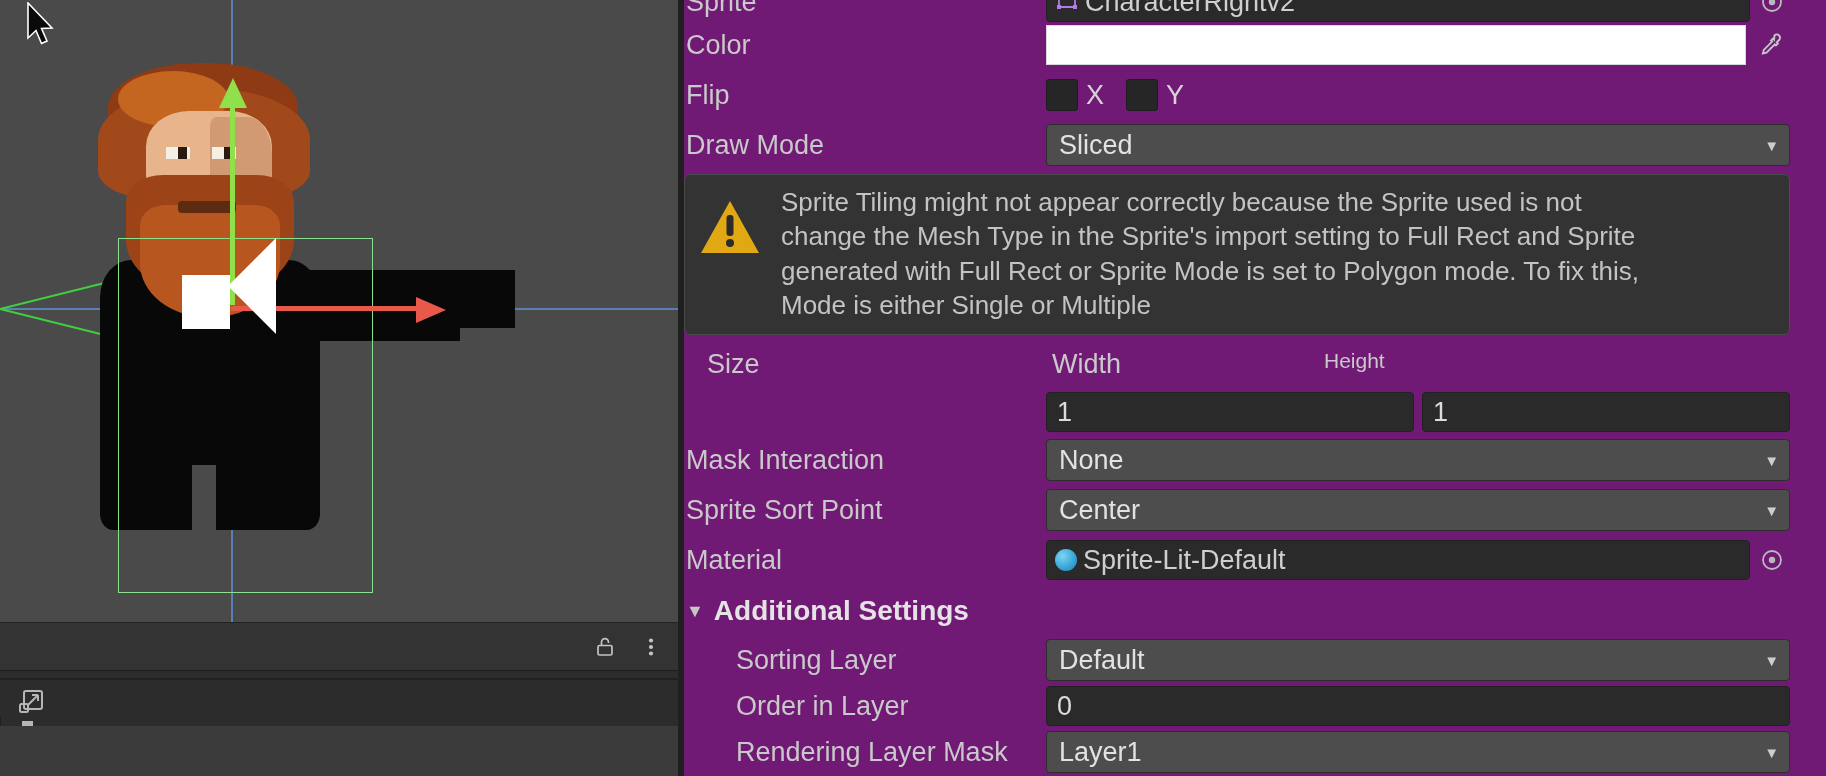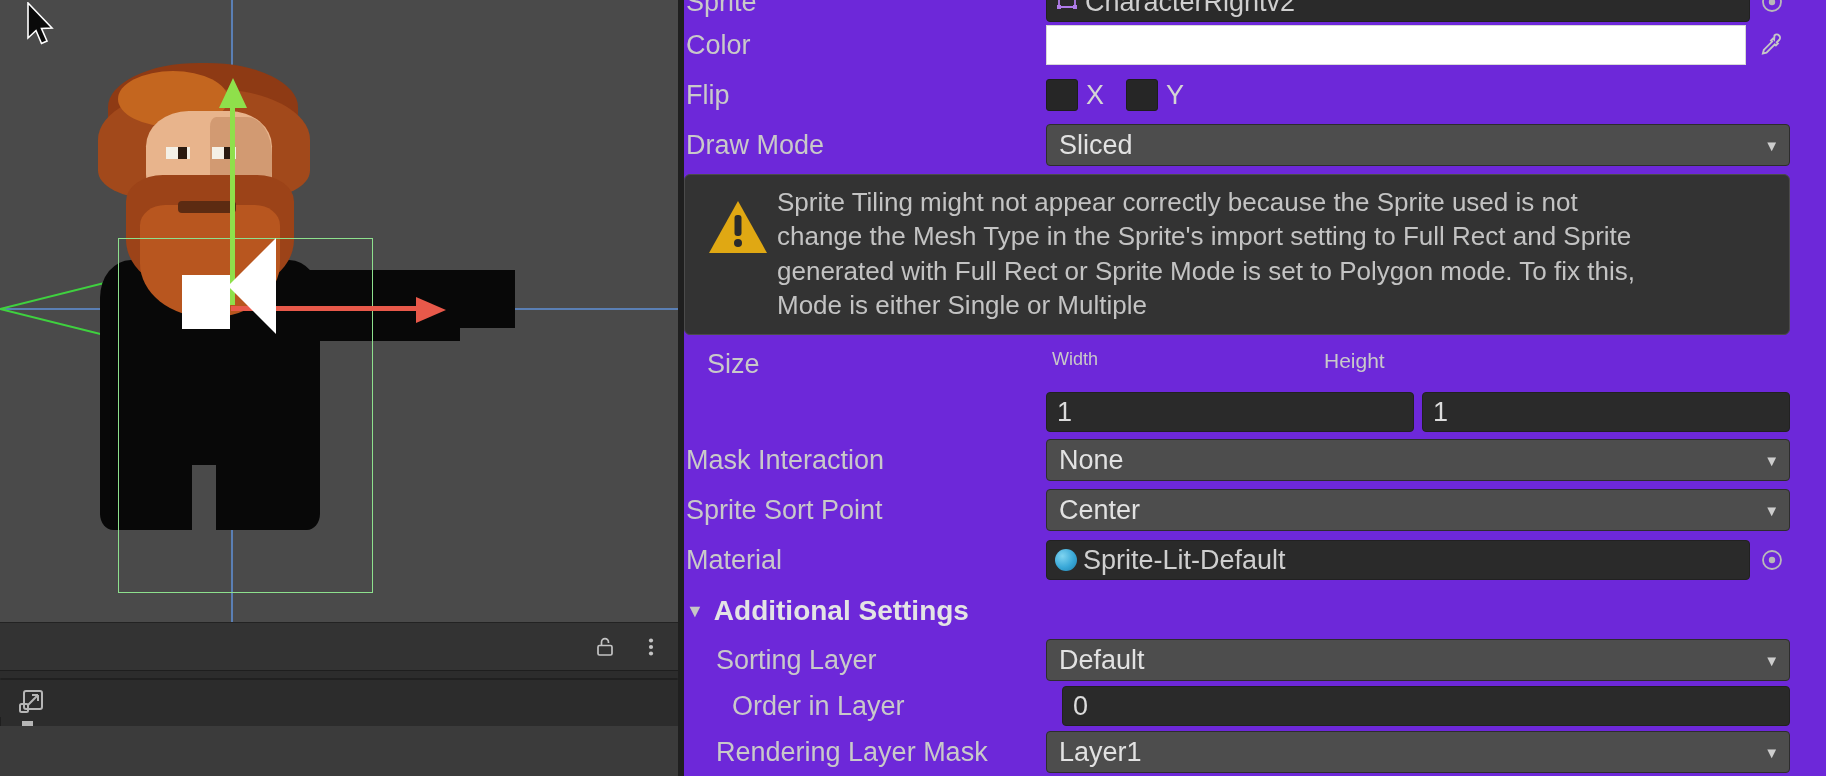--- a/index.html
+++ b/index.html
@@ -175,30 +175,30 @@
 
   
   .splitter {
     position: absolute; left: 678px; top: 0; width: 6px; height: 776px;
     background: #1f1f1f;
   }
 
   
   .inspector {
     position: absolute; left: 684px; top: 0; width: 1142px; height: 776px;
-    background: #6d28d9; overflow: hidden;
+    background: #701a75; overflow: hidden;
   }
   .row {
     position: relative; display: flex; align-items: center;
     height: 50px; padding-left: 0px;
   }
   .lbl {
     color: #c9c9c9; font-size: 27px; white-space: nowrap;
   }
-  .lbl.indent1 { padding-left: 32px; }
+  .lbl.indent1 { padding-left: 52px; }
   .fields { position: absolute; left: 362px; right: 36px; display: flex; align-items: center; }
 
   .obj-field {
     flex: 1 1 auto; height: 40px; background: #2a2a2a; border: 1px solid #212121;
     border-radius: 4px; display: flex; align-items: center; gap: 6px;
     padding: 0 8px; color: #cfcfcf; font-size: 27px; overflow: hidden;
   }
   .obj-sel {
     width: 36px; height: 40px; display: flex; align-items: center; justify-content: center;
     color: #b9b9b9; margin-left: 4px; flex: 0 0 auto;
@@ -224,29 +224,29 @@
   .numfield {
     height: 40px; background: #2a2a2a; border: 1px solid #212121; border-radius: 4px;
     display: flex; align-items: center; padding: 0 10px;
     color: #dcdcdc; font-size: 27px;
   }
 
   
   .warn-wrap { padding: 4px 36px 6px 0; position: relative; }
   .warn-box {
     margin-left: 0px; background: #333333; border: 1px solid #4b4b4b; border-radius: 6px;
-    display: flex; align-items: flex-start; gap: 8px; padding: 10px 14px 12px 22px;
+    display: flex; align-items: flex-start; gap: 20px; padding: 10px 14px 12px 14px;
   }
   .warn-ico { flex: 0 0 auto; margin-top: 14px; }
   .warn-text { color: #c3c3c3; font-size: 26px; line-height: 1.32; }
 
   
   .size-head { position: relative; height: 48px; }
   .size-head .lbl { position: absolute; left: 23px; top: 8px; }
-  .size-head .wlab { position: absolute; left: 368px; top: 8px; color: #c9c9c9; font-size: 18px; }
+  .size-head .wlab { position: absolute; left: 368px; top: 8px; color: #c9c9c9; font-size: 27px; }
   .size-head .hlab { position: absolute; left: 640px; top: 8px; color: #c9c9c9; font-size: 21px; }
 
   .foldout {
     display: flex; align-items: center; gap: 10px; height: 52px; padding-left: 2px;
   }
   .fold-tri { color: #c6c6c6; font-size: 18px; }
   .fold-lbl { color: #e4e4e4; font-size: 28px; font-weight: bold; }
 
   .mat-dot {
     width: 22px; height: 22px; border-radius: 50%;
@@ -495,21 +495,21 @@
     <div class="row" style="height:46px;">
       <div class="lbl indent1">Sorting Layer</div>
       <div class="fields">
         <div class="dropdown">
           <span>Default</span>
           <span class="dd-arrow">▼</span>
         </div>
       </div>
     </div>
 
-    <div class="row" style="height:46px;margin-left:16px;">
+    <div class="row" style="height:46px;">
       <div class="lbl indent1">Order in Layer</div>
       <div class="fields">
         <div class="numfield" style="flex:1 1 auto;">0</div>
       </div>
     </div>
 
     <div class="row" style="height:46px;">
       <div class="lbl indent1">Rendering Layer Mask</div>
       <div class="fields">
         <div class="dropdown">

